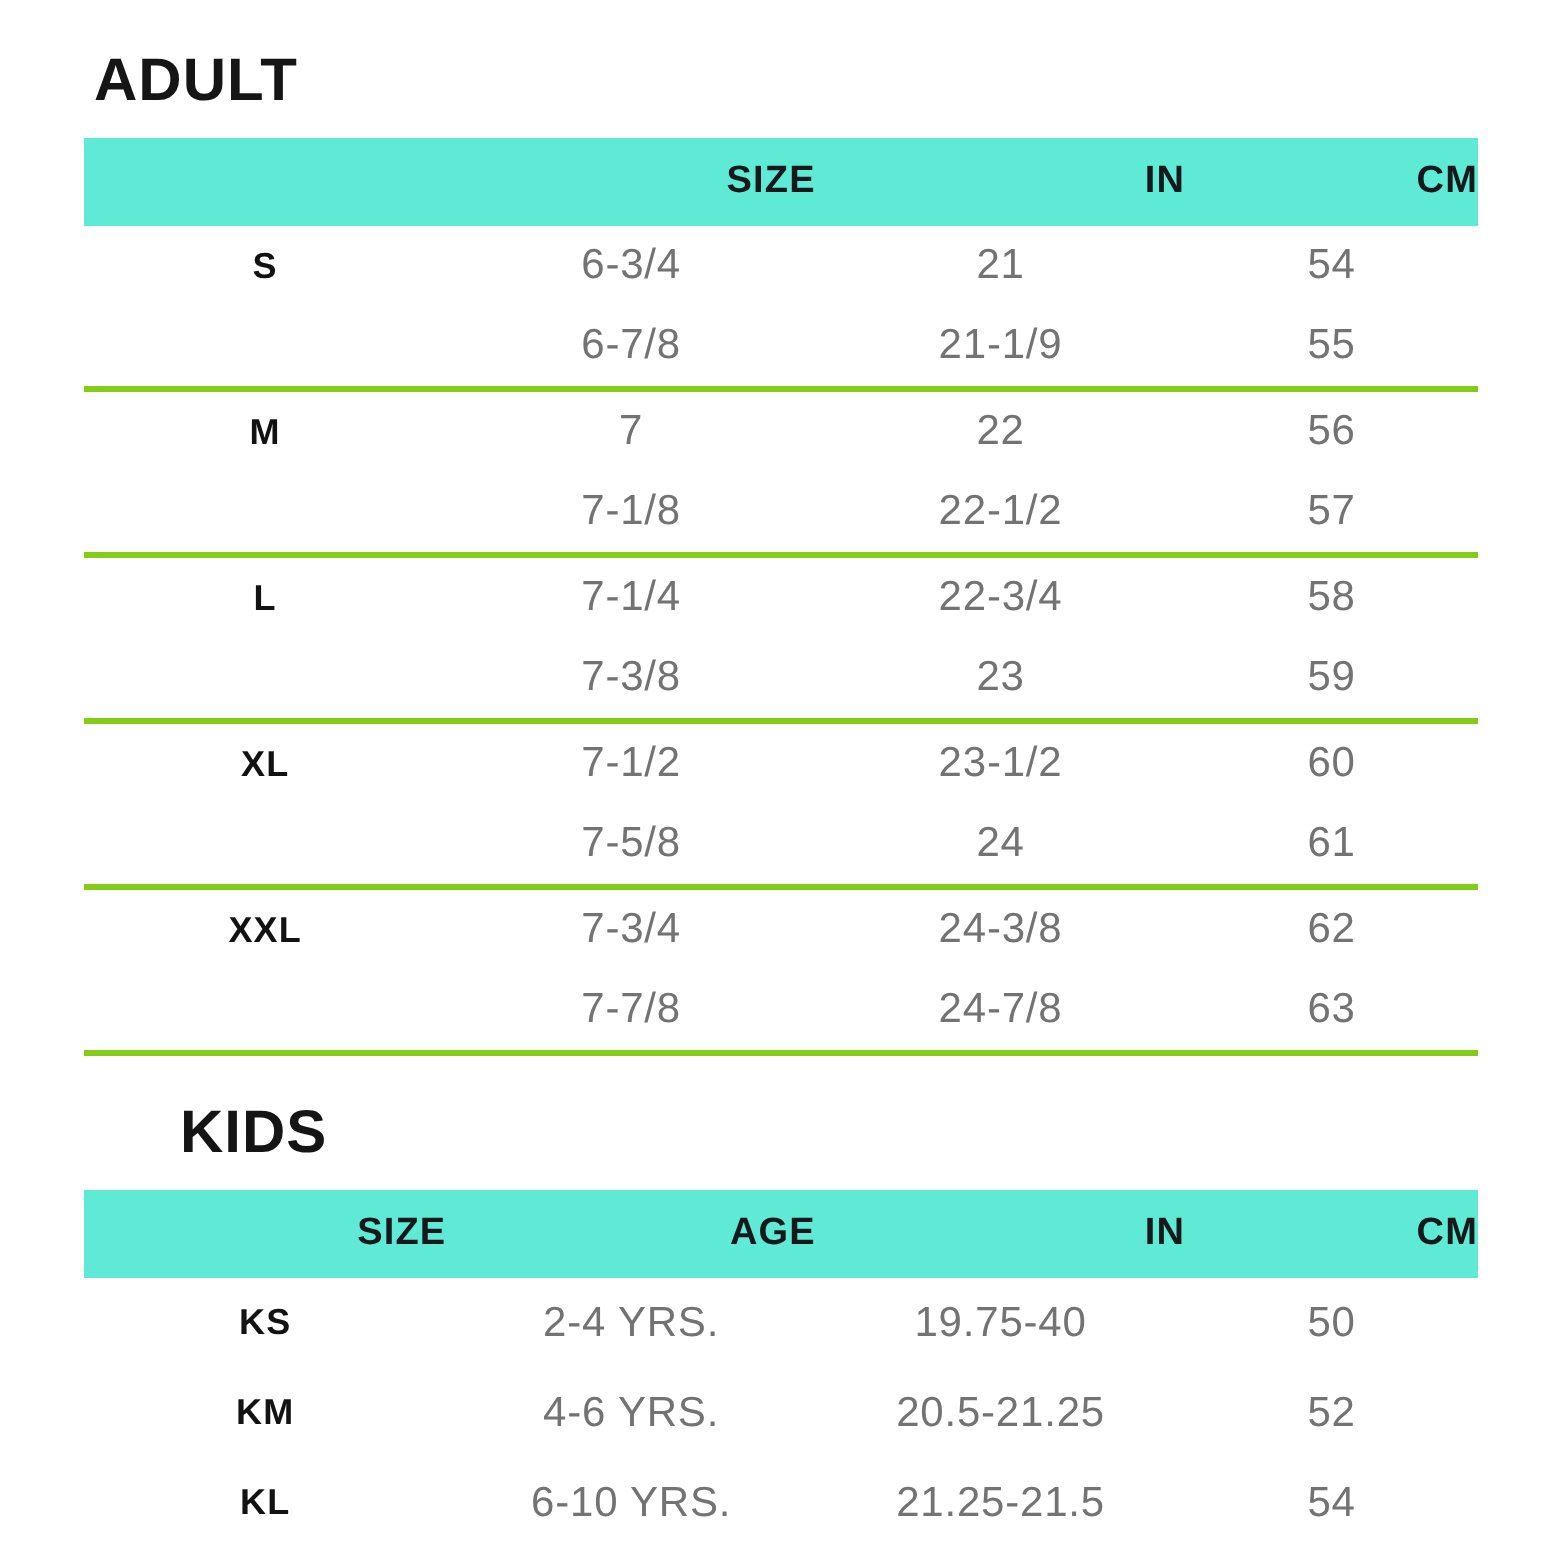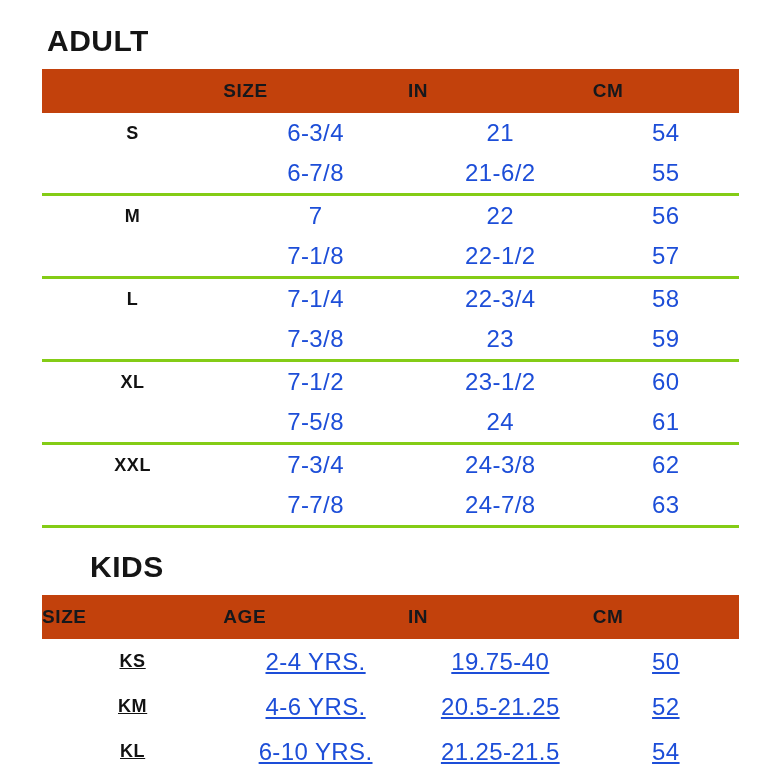--- a/index.html
+++ b/index.html
@@ -26,40 +26,40 @@
     border-collapse: collapse;
     width: 697px;
     table-layout: fixed;
   }
   col.c1 { width: 26%; }
   col.c2 { width: 26.5%; }
   col.c3 { width: 26.5%; }
   col.c4 { width: 21%; }
 
   thead th {
-    background: #c2410c;
+    background: #5eead4;
     height: 44px;
     font-size: 19px;
     font-weight: 700;
     letter-spacing: 0.6px;
-    text-align: left;
+    text-align: right;
     color: #16181c;
     padding: 0;
   }
 
   td {
     text-align: center;
     height: 40px;
-    font-size: 24px;
+    font-size: 21px;
     font-weight: 400;
     letter-spacing: 0.4px;
-    color: #1d4ed8;
+    color: #737373;
     padding: 0;
   }
-  table.kids-table td { height: 45px; text-decoration: underline; }
+  table.kids-table td { height: 45px; }
 
   td.size-label {
     font-weight: 700;
     font-size: 18px;
     letter-spacing: 0.6px;
     color: #121212;
   }
 
   tr.group-end td { border-bottom: 3px solid #84cc16; }
 </style>
@@ -88,21 +88,21 @@
     <tbody>
       <tr>
         <td class="size-label">S</td>
         <td>6-3/4</td>
         <td>21</td>
         <td>54</td>
       </tr>
       <tr class="group-end">
         <td></td>
         <td>6-7/8</td>
-        <td>21-6/2</td>
+        <td>21-1/9</td>
         <td>55</td>
       </tr>
       <tr>
         <td class="size-label">M</td>
         <td>7</td>
         <td>22</td>
         <td>56</td>
       </tr>
       <tr class="group-end">
         <td></td>

